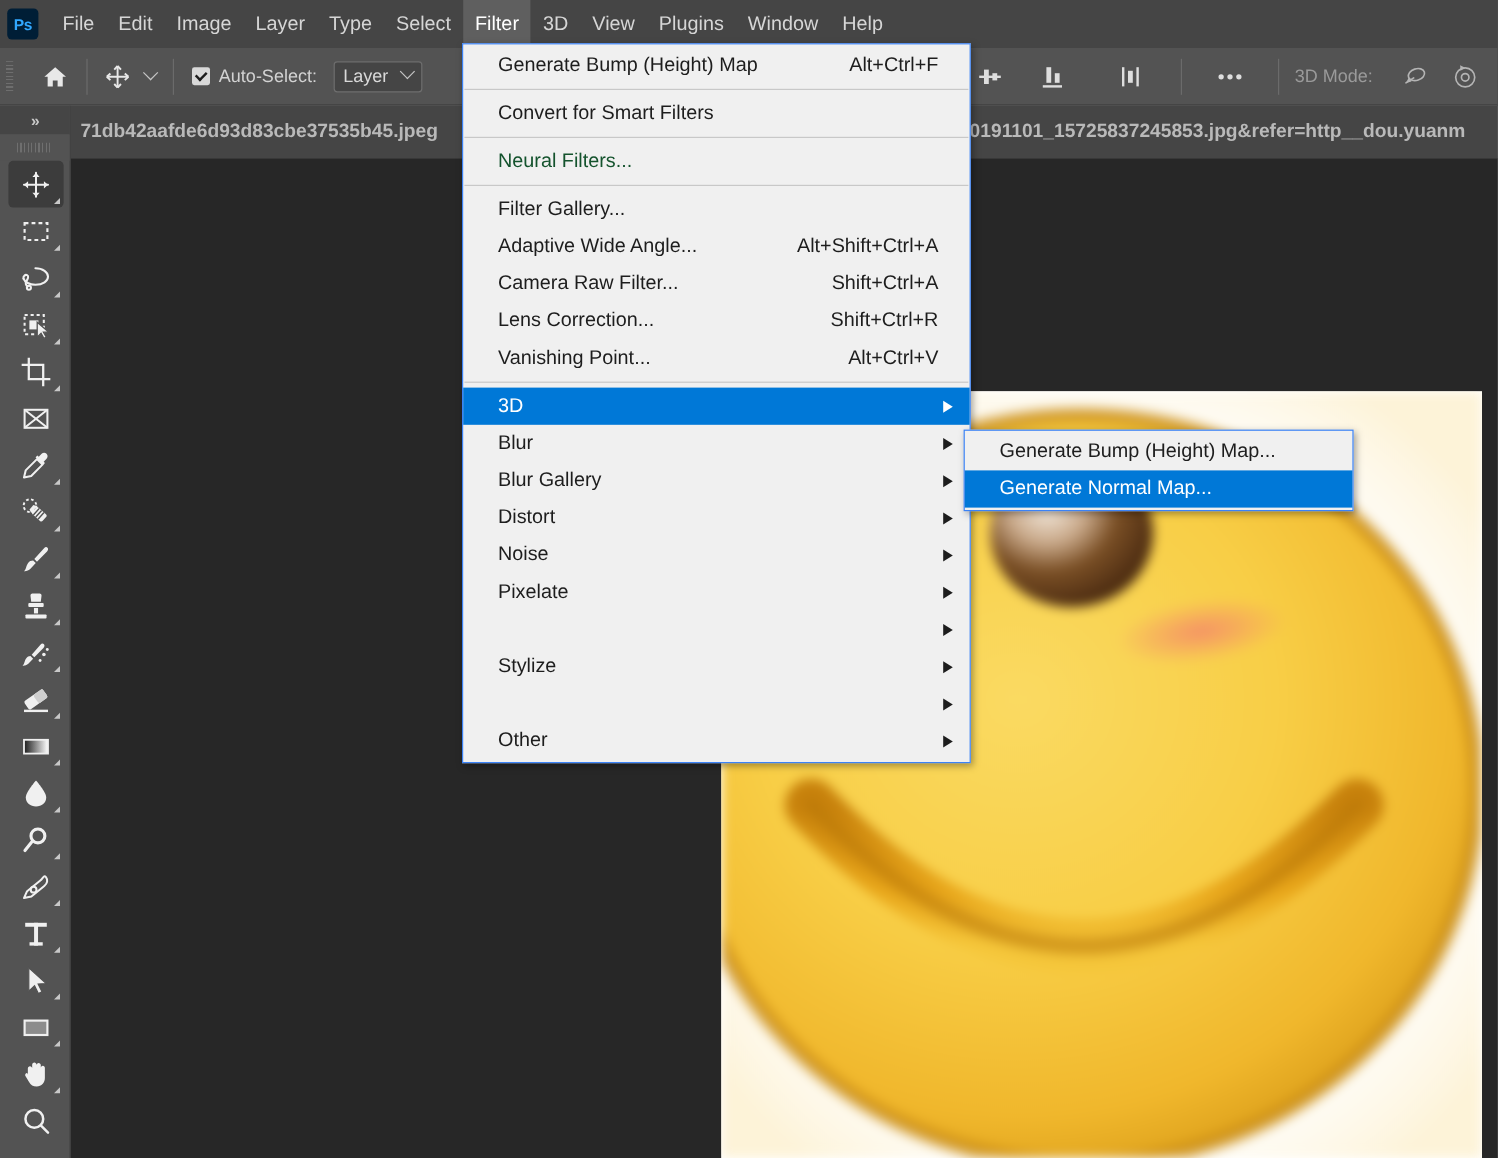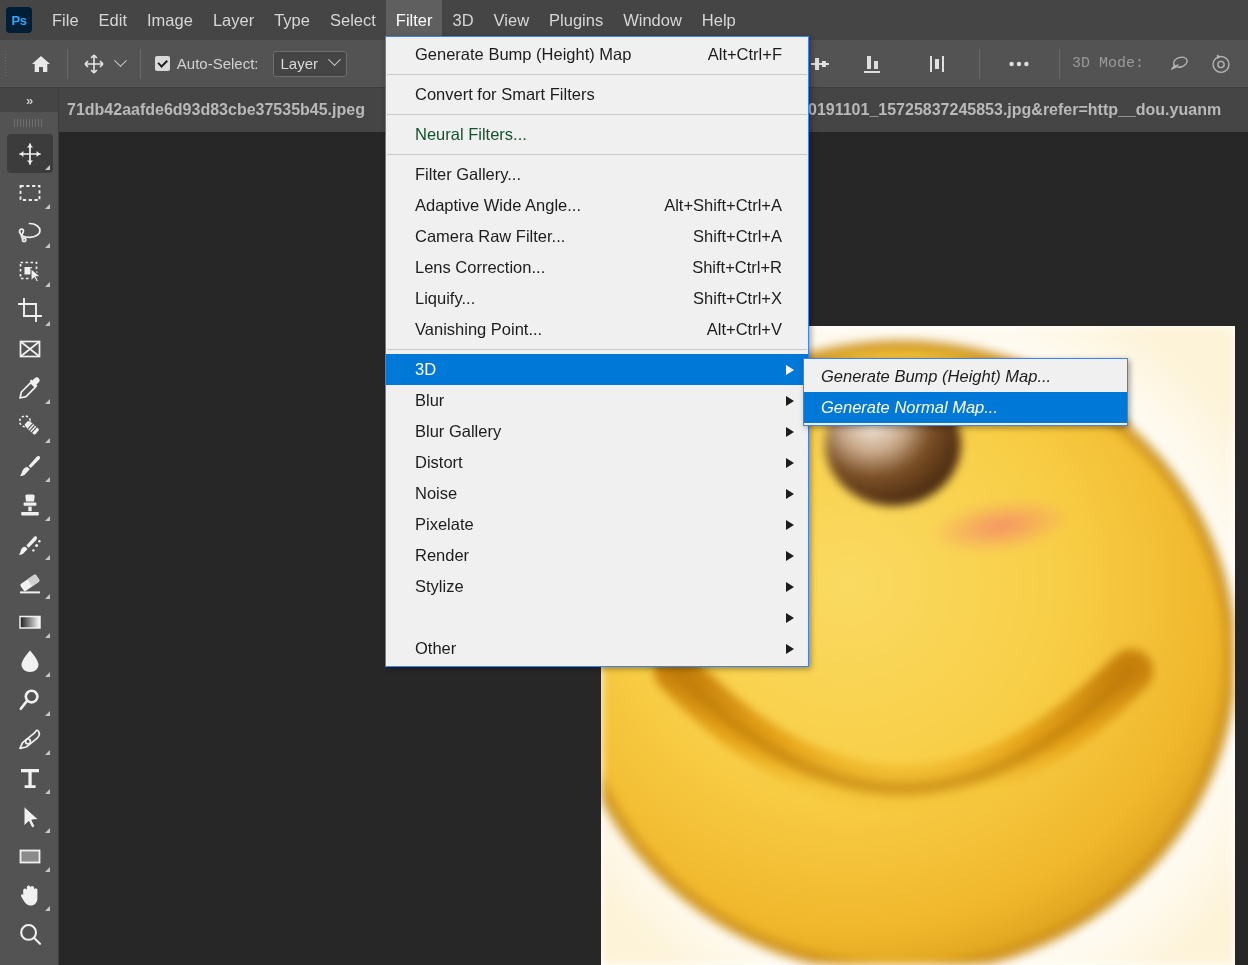--- a/index.html
+++ b/index.html
@@ -152,21 +152,21 @@
   .mi .arrow {
     position: absolute; right: 14px; top: 50%; transform: translateY(-50%);
     width: 0; height: 0;
     border-top: 5.5px solid transparent; border-bottom: 5.5px solid transparent;
     border-left: 8px solid #1d1d1d;
   }
   .mi.hl .arrow { border-left-color: #ffffff; }
   .msep { height: 1px; background: #c8c8c8; margin: 4px 1px; }
 
   #submenu-3d { left: 803px; top: 358px; width: 325px; }
-  #submenu-3d .mi { padding-left: 17px; height: 31px; font-style: italic; }
+  #submenu-3d .mi { padding-left: 29px; height: 31px; }
 </style>
 </head>
 <body>
 
 <div id="app">
 
   <div class="menubar">
     <div class="ps-logo">Ps</div>
     <div id="menubar-items" style="display:flex;align-items:center;">
         <div class="menubar-item">File</div>
@@ -253,21 +253,21 @@
     <div class="opt-btn" style="margin:0 14px;">
       <svg width="26" height="10" viewBox="0 0 26 10" fill="#dedede">
           <circle cx="5" cy="5" r="2.4"></circle>
           <circle cx="13" cy="5" r="2.4"></circle>
           <circle cx="21" cy="5" r="2.4"></circle>
         </svg>
     </div>
 
     <div class="opt-sep"></div>
 
-    <span class="opt-label dim" style="margin-left:4px;font-family:Liberation Mono, monospace;">3D Mode:</span>
+    <span class="opt-label dim" style="margin-left:4px;">3D Mode:</span>
 
     <div class="opt-btn" style="margin-left:18px;">
       <svg width="26" height="24" viewBox="0 0 26 24" stroke="#b4b4b4" stroke-width="1.5" fill="none">
         <ellipse cx="14.5" cy="10" rx="7.5" ry="5.2" transform="rotate(-18 14.5 10)"></ellipse>
         <path d="M12 13 L5 17.5" stroke-linecap="round"></path>
         <path d="M5 17.5 L10 16.3 L7.6 12.6 Z" fill="#b4b4b4" stroke="none"></path>
       </svg>
     </div>
     <div class="opt-btn" style="margin-left:8px;margin-right:10px;">
       <svg width="26" height="26" viewBox="0 0 26 26" stroke="#b4b4b4" stroke-width="1.5" fill="none">
@@ -540,24 +540,20 @@
       </div>
       <div class="mi">
         <span class="label">Camera Raw Filter...</span>
         <span class="accel">Shift+Ctrl+A</span>
       </div>
       <div class="mi">
         <span class="label">Lens Correction...</span>
         <span class="accel">Shift+Ctrl+R</span>
       </div>
       <div class="mi">
-        <span class="label">Liquify...</span>
-        <span class="accel">Shift+Ctrl+X</span>
-      </div>
-      <div class="mi">
         <span class="label">Vanishing Point...</span>
         <span class="accel">Alt+Ctrl+V</span>
       </div>
       <div class="msep"></div>
       <div class="mi hl">
         <span class="label">3D</span>
         <span class="arrow"></span>
       </div>
       <div class="mi">
         <span class="label">Blur</span>
@@ -573,21 +569,20 @@
       </div>
       <div class="mi">
         <span class="label">Noise</span>
         <span class="arrow"></span>
       </div>
       <div class="mi">
         <span class="label">Pixelate</span>
         <span class="arrow"></span>
       </div>
       <div class="mi">
-        <span class="label">Render</span>
         <span class="arrow"></span>
       </div>
       <div class="mi">
         <span class="label">Stylize</span>
         <span class="arrow"></span>
       </div>
       <div class="mi">
         <span class="arrow"></span>
       </div>
       <div class="mi">

